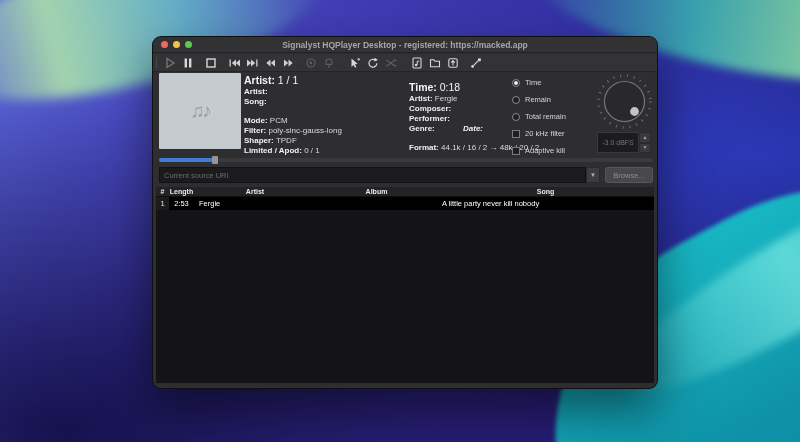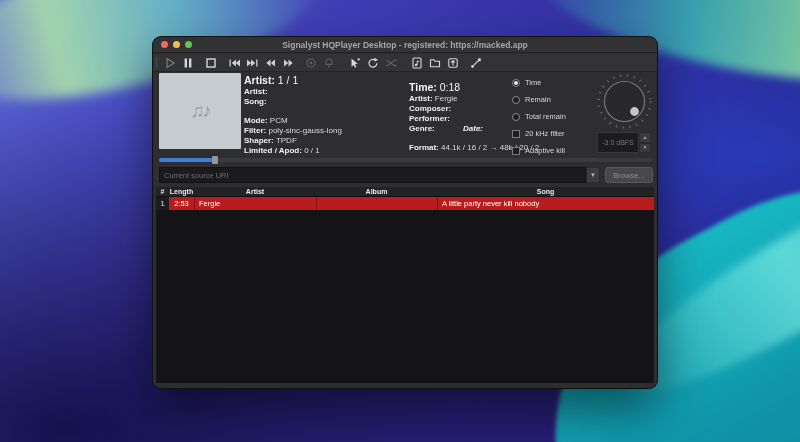--- a/index.html
+++ b/index.html
@@ -94,21 +94,21 @@
   .thead { height:10px; background:#232325; display:flex; font-size:7px; font-weight:bold; color:#eaeaec;
     align-items:center; border-bottom:1px solid #101012; }
   .trow { height:13px; display:flex; font-size:7.5px; color:#fff; align-items:stretch; }
   .c-num { width:13px; flex:none; display:flex; align-items:center; justify-content:center; }
   .c-len { width:25px; flex:none; display:flex; align-items:center; justify-content:center; }
   .c-art { width:122px; flex:none; display:flex; align-items:center; }
   .c-alb { width:121px; flex:none; display:flex; align-items:center; }
   .c-song { flex:1; display:flex; align-items:center; }
   .thead .c-art, .thead .c-alb, .thead .c-song { justify-content:center; }
   .trow .c-num { background:#1c1c1e; color:#e2e2e4; }
-  .trow .cell-sel { background:#b91c1c; }
+  .trow .cell-sel { background:#000000; }
   .trow .c-art, .trow .c-song { padding-left:4px; }
   .trow .cell-sel + .cell-sel { border-left:1px solid rgba(0,0,0,.3); }
   .tfill { flex:1; background:#141416; }
 </style>
 </head>
 <body>
 
 <div class="wp wp-green-streak"></div>
 <div class="wp wp-top-teal"></div>
 <div class="wp wp-br-teal"></div>

